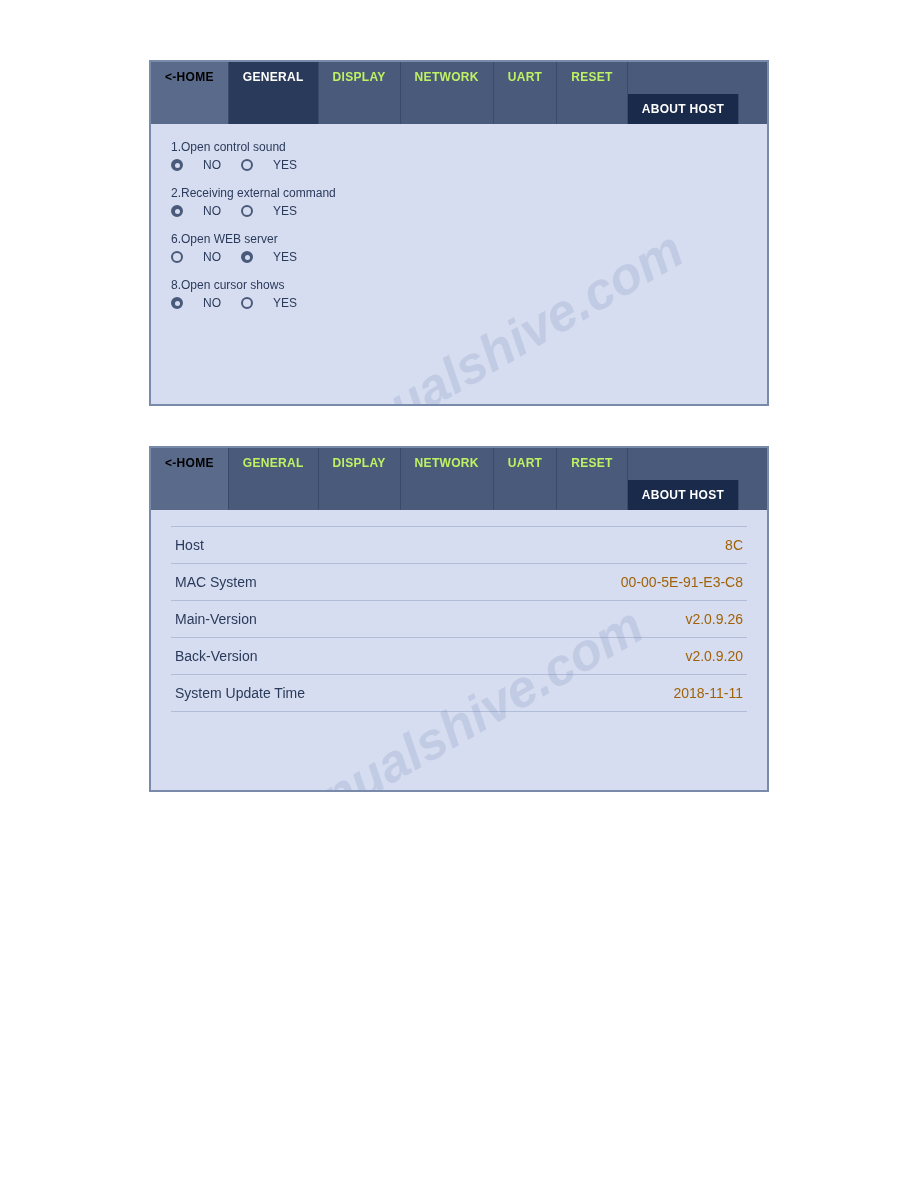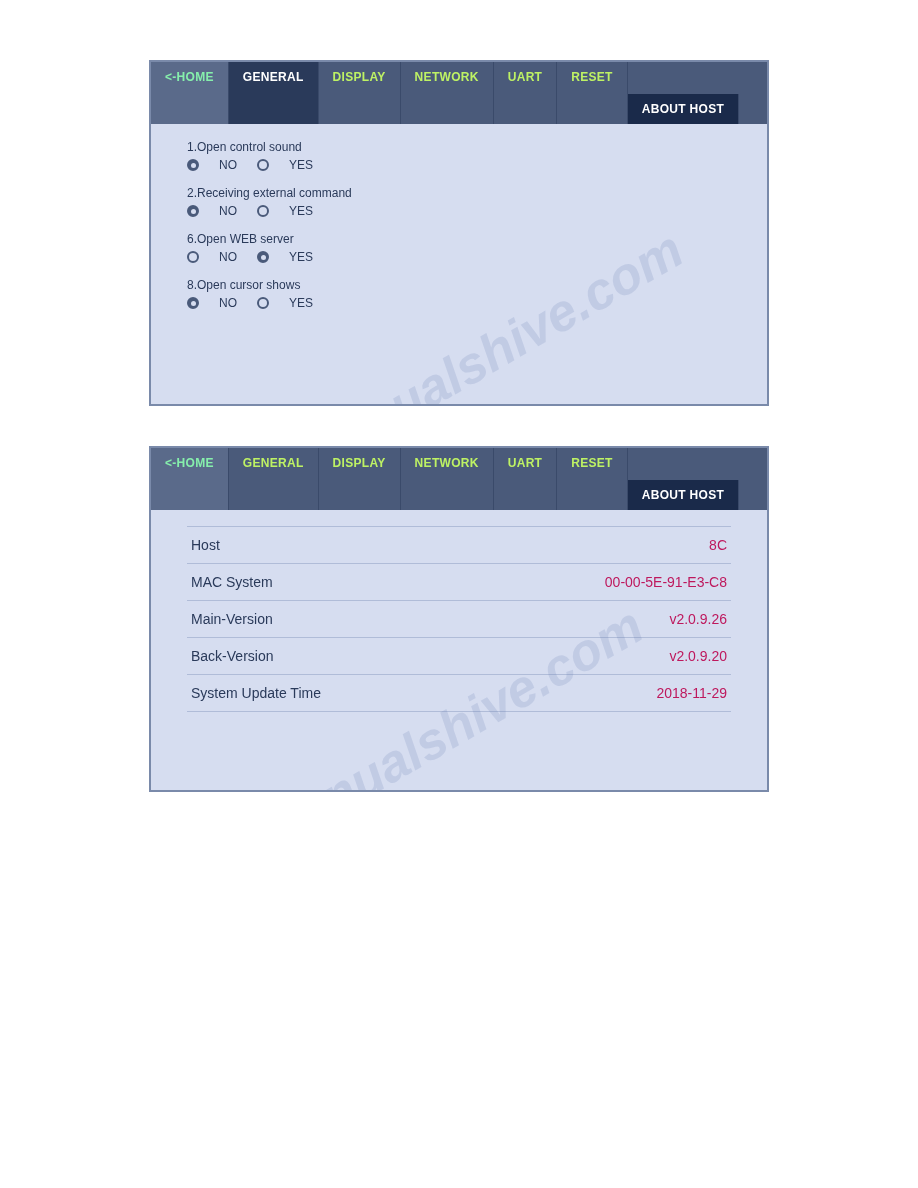--- a/index.html
+++ b/index.html
@@ -42,33 +42,33 @@
       letter-spacing: 0.3px;
     }
 
     .tab.active {
       background: #2a3a5a;
       color: #ffffff;
     }
 
     .tab.home {
       background: #5a6a8a;
-      color: #86efac;
+      color: #000000;
     }
 
     .tab.about-host {
       background: #1a2a4a;
       color: #ffffff;
       font-weight: bold;
       margin-top: 32px;
     }
 
     
     .panel-content {
-      padding: 16px 36px;
+      padding: 16px 20px;
       background: #d6ddf0;
       min-height: 280px;
     }
 
     
     .setting-group {
       margin-bottom: 14px;
     }
 
     .setting-label {
@@ -129,21 +129,21 @@
     .info-row:first-child {
       border-top: 1px solid #b0bcd8;
     }
 
     .info-label {
       font-weight: normal;
       color: #2a3a5a;
     }
 
     .info-value {
-      color: #be185d;
+      color: #a16207;
       font-weight: normal;
     }
 
     .watermark {
       position: absolute;
       font-size: 52px;
       color: rgba(100, 120, 180, 0.18);
       transform: rotate(-30deg);
       pointer-events: none;
       user-select: none;
@@ -255,18 +255,18 @@
       <div class="info-row">
         <span class="info-label">Main-Version</span>
         <span class="info-value">v2.0.9.26</span>
       </div>
       <div class="info-row">
         <span class="info-label">Back-Version</span>
         <span class="info-value">v2.0.9.20</span>
       </div>
       <div class="info-row">
         <span class="info-label">System Update Time</span>
-        <span class="info-value">2018-11-29</span>
+        <span class="info-value">2018-11-11</span>
       </div>
     </div>
     <div class="watermark" style="bottom: 30px; left: 80px;">manualshive.com</div>
   </div>
 </div>
 
 </body></html>

